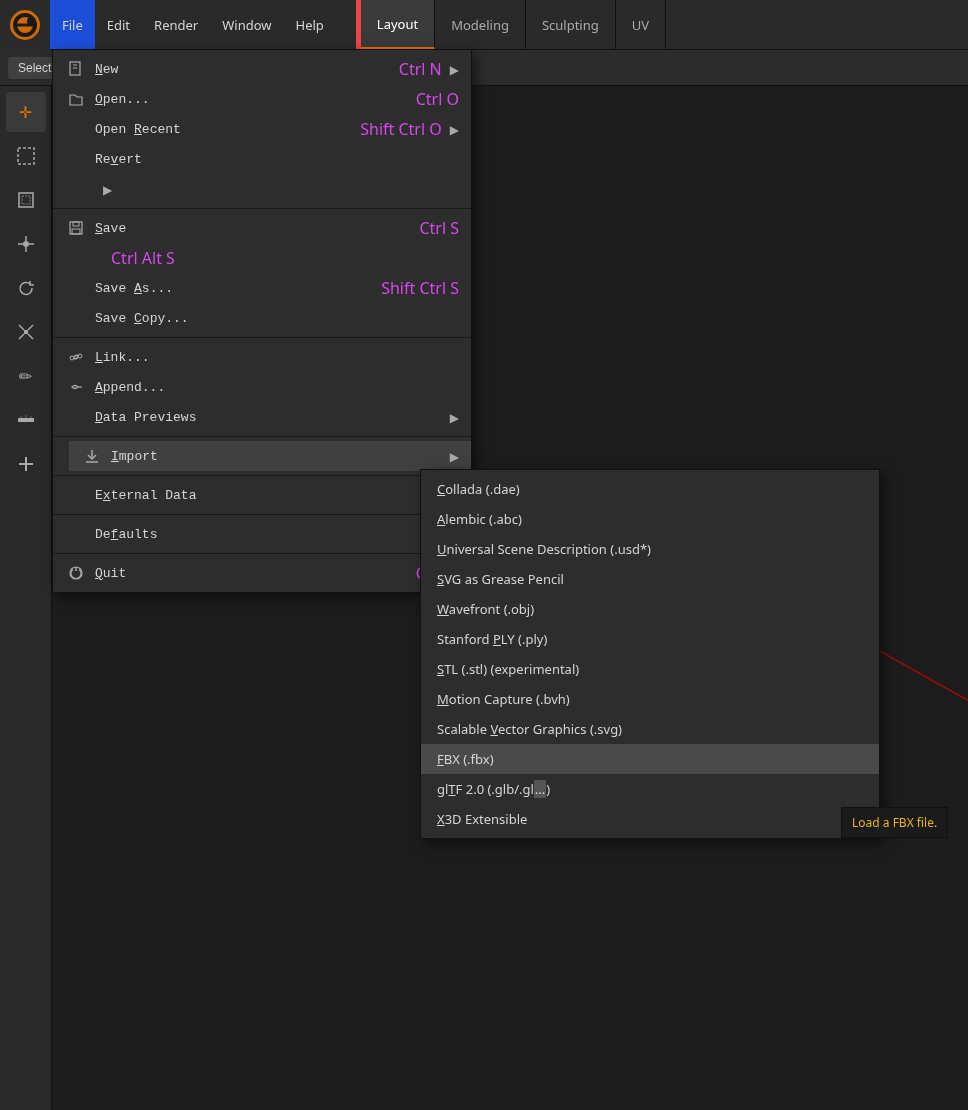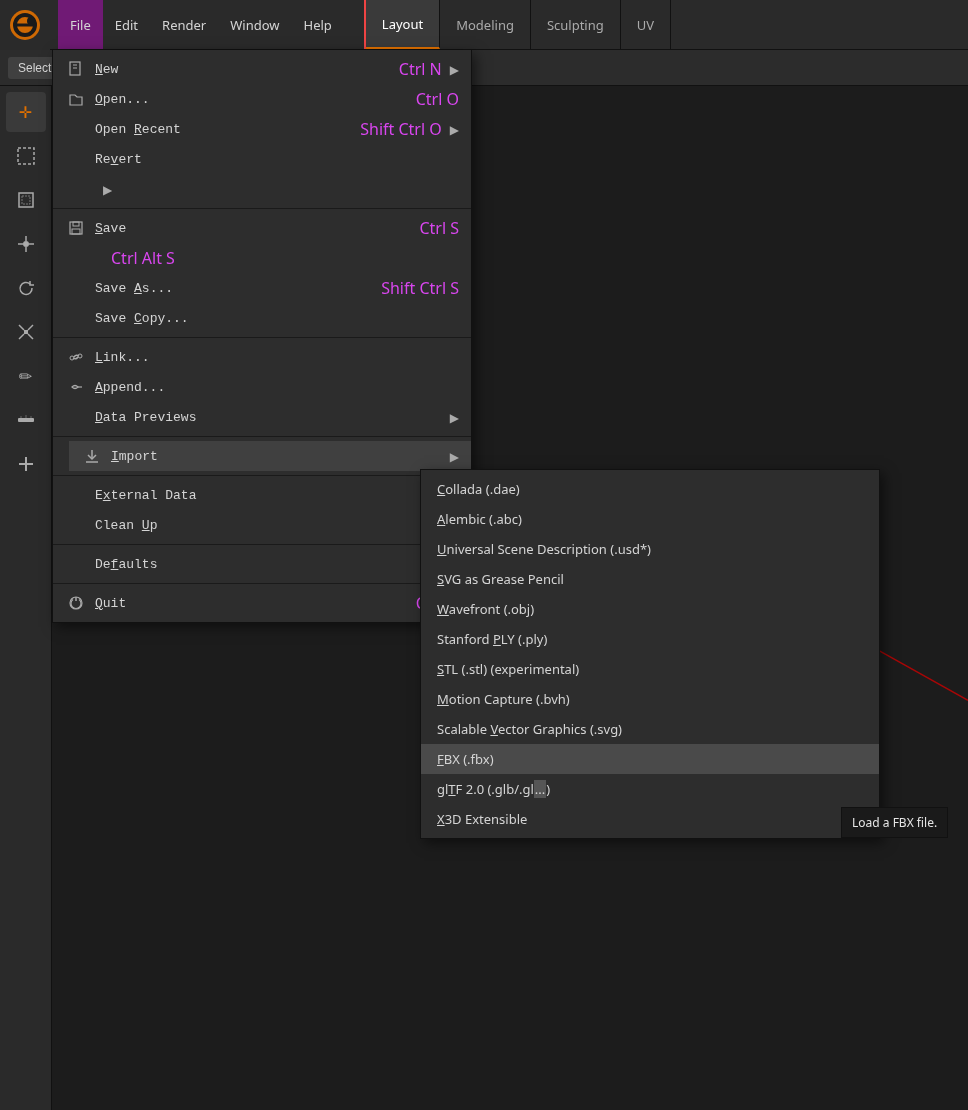--- a/index.html
+++ b/index.html
@@ -54,30 +54,29 @@
       cursor: pointer;
       color: #d4d4d4;
       font-size: 13px;
     }
 
     .menu-item:hover, .menu-item.active {
       background: #3a3a3a;
     }
 
     .menu-item.active {
-      background: #701a75;
-      margin-left: 8px;
+      background: #1d4ed8;
     }
 
     .workspace-tabs {
       display: flex;
       align-items: center;
       height: 100%;
       margin-left: 20px;
-      border-left: 2px solid #ef4444;
+      border-left: 5px solid #ef4444;
     }
 
     .workspace-tab {
       padding: 0 16px;
       height: 100%;
       display: flex;
       align-items: center;
       cursor: pointer;
       color: #aaa;
       font-size: 13px;
@@ -269,21 +268,21 @@
     }
 
     
     .tooltip {
       position: absolute;
       left: 420px;
       bottom: 0;
       background: #1a1a1a;
       border: 1px solid #111;
       padding: 6px 10px;
-      color: #e5e5e5;
+      color: #eab308;
       font-size: 12px;
       z-index: 102;
       white-space: nowrap;
     }
   </style>
 </head>
 <body>
 
 <div class="top-menubar">
 
@@ -503,25 +502,20 @@
       <span class="menu-row-arrow">▶</span>
     </div>
   </div>
 
   <div class="menu-section">
     <div class="menu-row">
       <div class="menu-row-icon"></div>
       <span class="menu-row-label">E<span class="underline">x</span>ternal Data</span>
       <span class="menu-row-arrow">▶</span>
     </div>
-    <div class="menu-row">
-      <div class="menu-row-icon"></div>
-      <span class="menu-row-label">Clean <span class="underline">U</span>p</span>
-      <span class="menu-row-arrow">▶</span>
-    </div>
   </div>
 
   <div class="menu-section">
     <div class="menu-row">
       <div class="menu-row-icon"></div>
       <span class="menu-row-label">De<span class="underline">f</span>aults</span>
       <span class="menu-row-arrow">▶</span>
     </div>
   </div>
 

